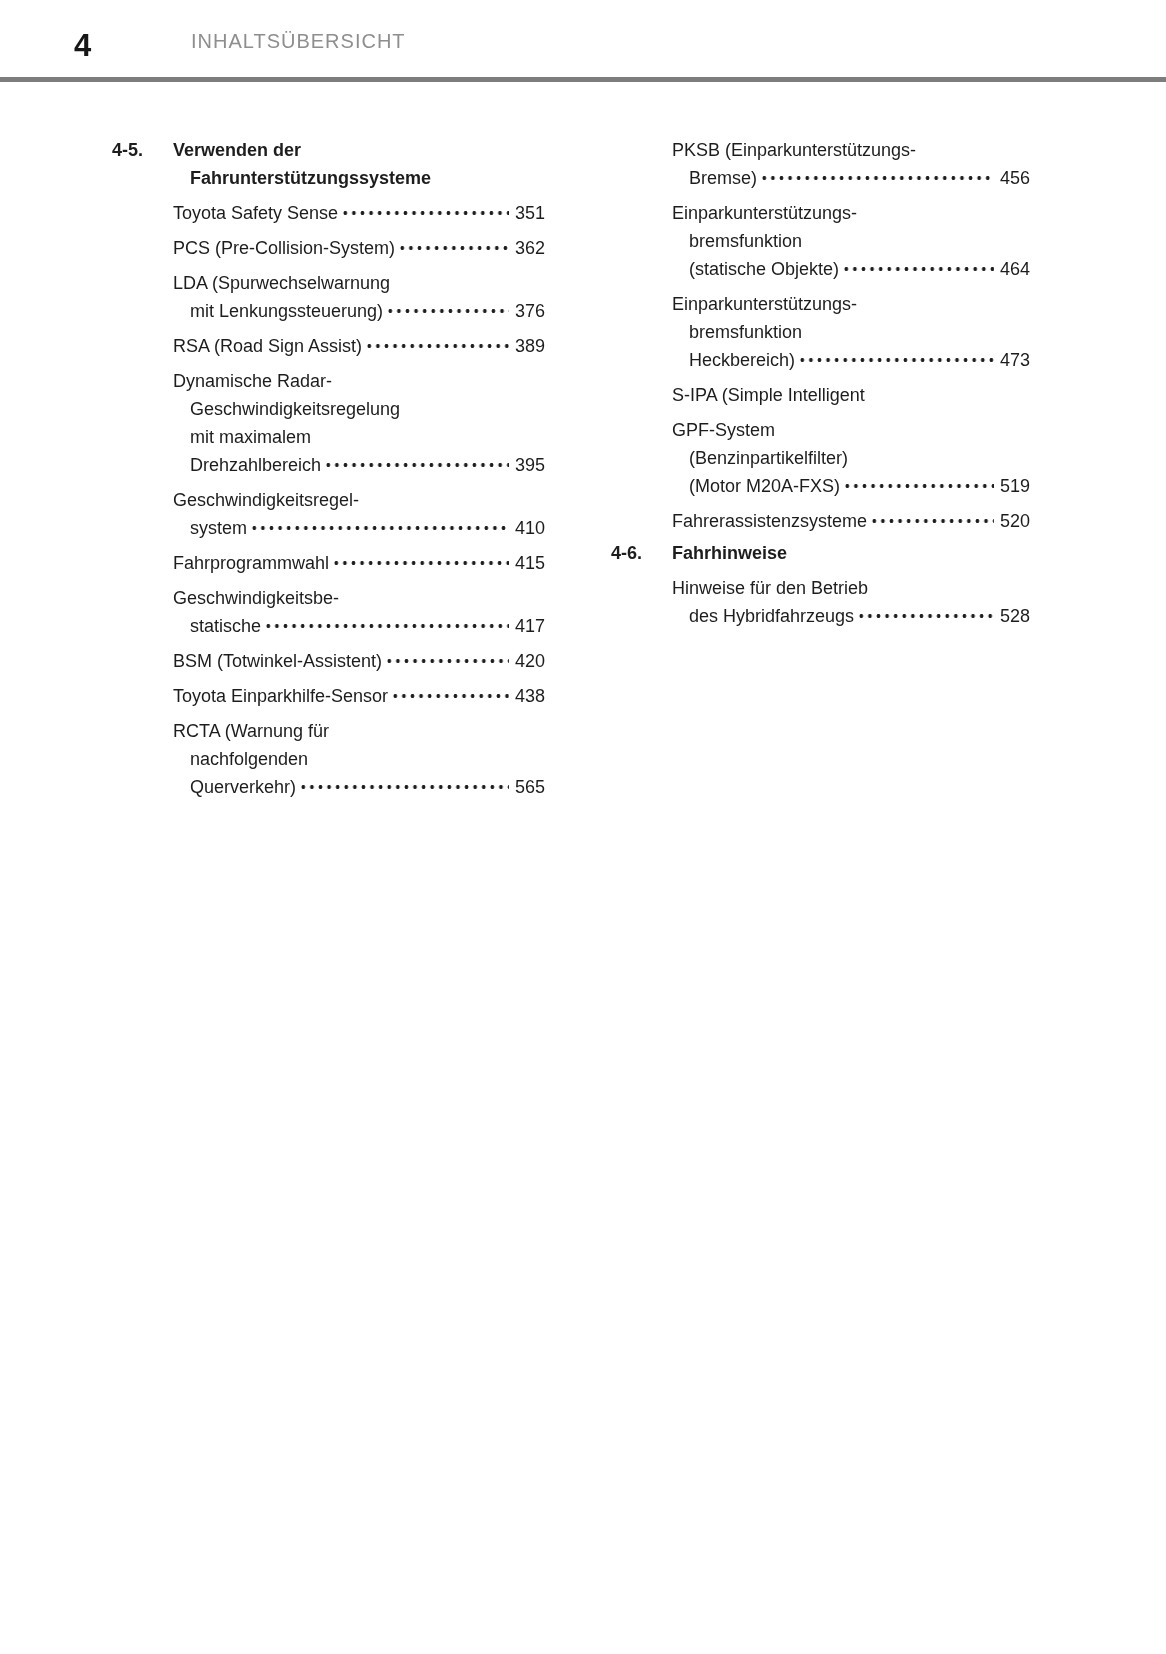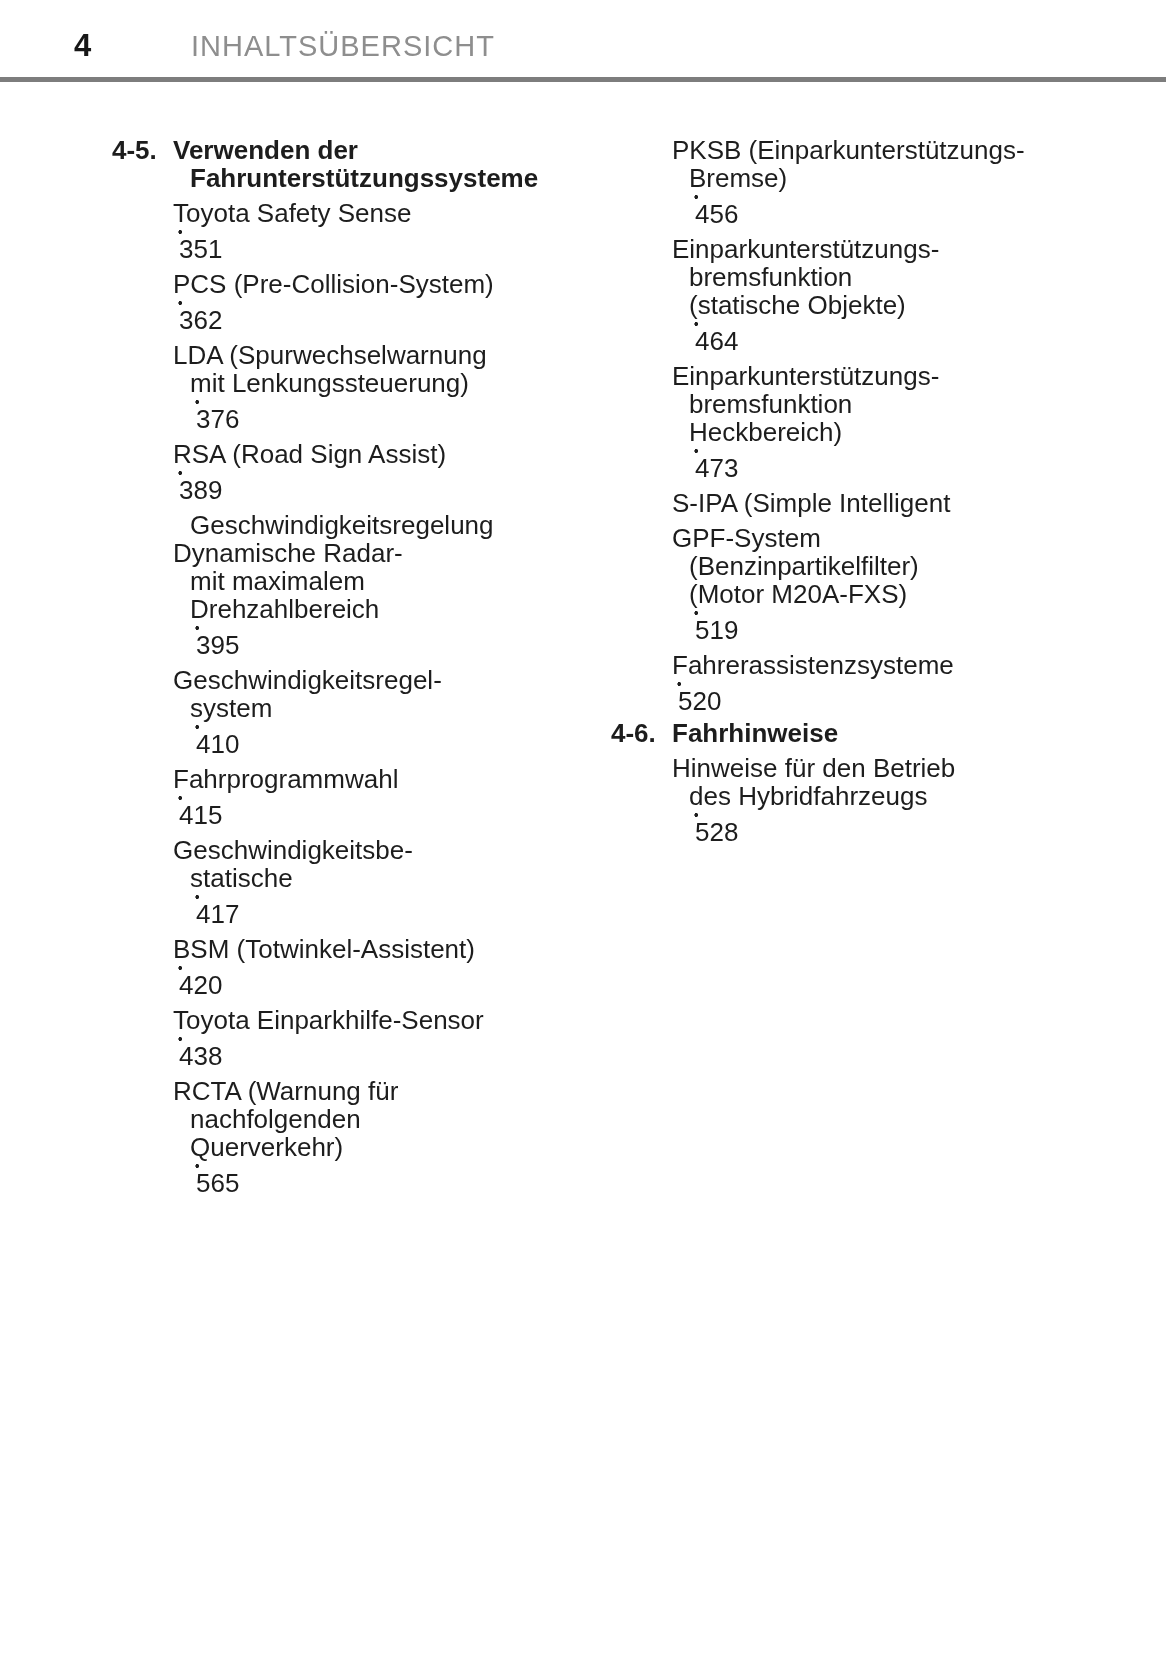--- a/index.html
+++ b/index.html
@@ -17,59 +17,59 @@
     left: 74px;
     top: 28px;
     font-size: 31px;
     font-weight: bold;
     color: #171717;
   }
   .header-title {
     position: absolute;
     left: 191px;
     top: 30px;
-    font-size: 29px;
+    font-size: 20px;
     color: #8e8e8e;
     letter-spacing: 1px;
   }
   .rule {
     position: absolute;
     left: 0;
     top: 77px;
     width: 1166px;
     height: 5px;
     background: #7d7d7d;
   }
   .toc {
     position: absolute;
     left: 112px;
     top: 136px;
     display: flex;
     align-items: flex-start;
   }
-  .col { font-size: 26px; line-height: 28px; }
+  .col { font-size: 18px; line-height: 28px; }
   .col-left  { width: 433px; }
   .col-right { width: 419px; margin-left: 66px; }
 
   .section { display: flex; margin-top: 4px; }
   .section:first-child { margin-top: 0; }
   .sec-num {
     width: 61px;
     flex-shrink: 0;
     font-weight: bold;
   }
   .sec-body { flex: 1; min-width: 0; }
   .sec-title { font-weight: bold; margin-bottom: 7px; }
   .sec-title .tline.cont { padding-left: 17px; }
 
   .entry { margin-bottom: 7px; }
   .entry:last-child { margin-bottom: 0; }
   .eline { display: block; white-space: nowrap; }
   .eline.cont { padding-left: 17px; }
-  .eline.last { display: flex; align-items: flex-start; flex-direction: column; }
+  .eline.last { display: flex; align-items: center; }
   .etext { flex-shrink: 0; white-space: nowrap; }
   .leader {
     flex: 1 1 8px;
     min-width: 8px;
     height: 6px;
     margin-left: 3px;
     overflow: hidden;
     background-image: radial-gradient(circle, #1d1d1d 1.7px, rgba(0,0,0,0) 2.1px);
     background-size: 8.6px 6px;
     background-repeat: repeat-x;
@@ -116,22 +116,22 @@
               </div>
             </div>
             <div class="entry">
               <div class="eline last">
                 <span class="etext">RSA (Road Sign Assist)</span>
                 <span class="leader"></span>
                 <span class="pagenum">389</span>
               </div>
             </div>
             <div class="entry">
+              <div class="eline">Dynamische Radar-</div>
               <div class="eline cont">Geschwindigkeitsregelung</div>
-              <div class="eline">Dynamische Radar-</div>
               <div class="eline cont">mit maximalem</div>
               <div class="eline cont last">
                 <span class="etext">Drehzahlbereich</span>
                 <span class="leader"></span>
                 <span class="pagenum">395</span>
               </div>
             </div>
             <div class="entry">
               <div class="eline">Geschwindigkeitsregel-</div>
               <div class="eline cont last">

